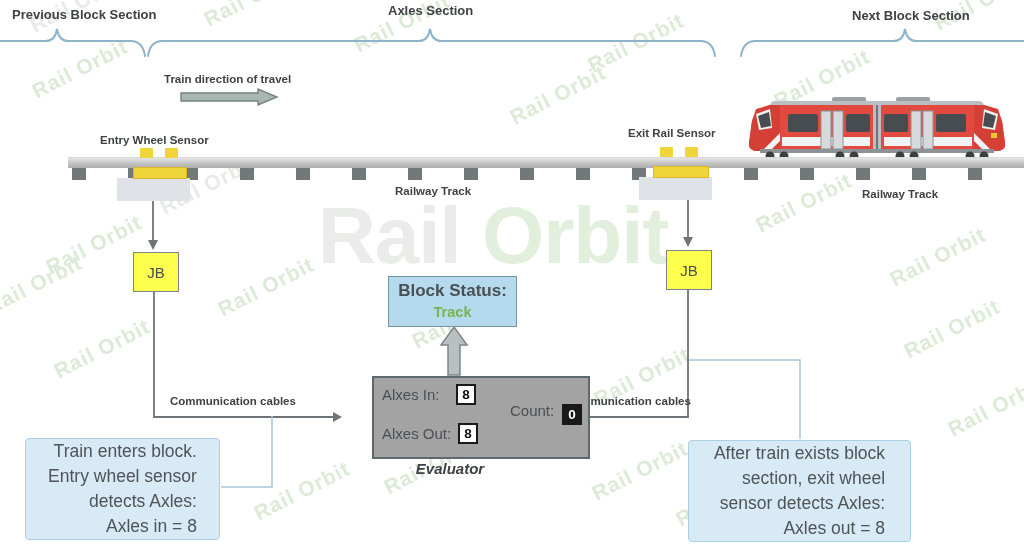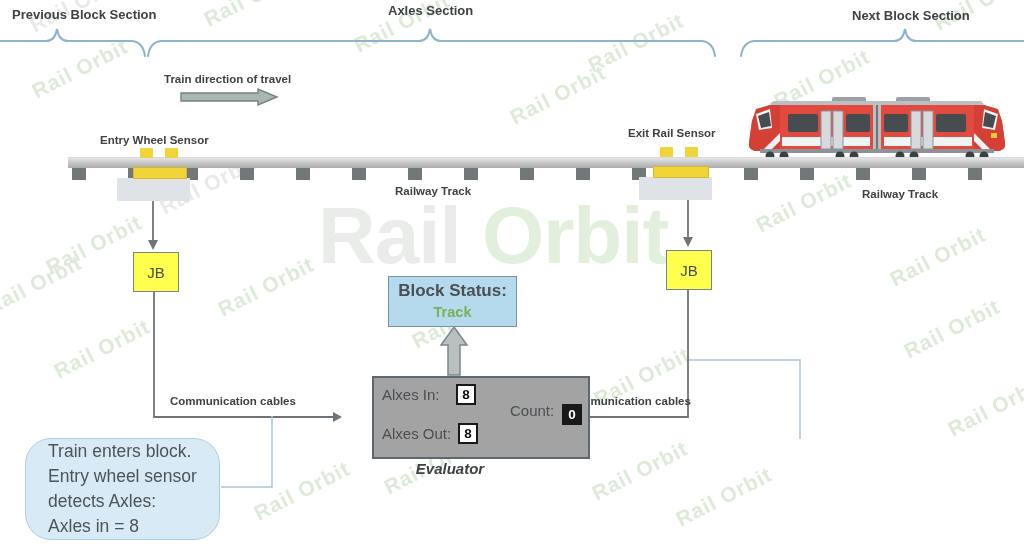--- a/index.html
+++ b/index.html
@@ -52,22 +52,22 @@
   .evaluator{position:absolute;left:343px;top:376px;width:214px;height:79px;background:#a3a3a3;
       border:2px solid #5d686f;z-index:5;font-size:15px;color:#4a4f54;margin-left:29px;}
   .ev-row{position:absolute;white-space:nowrap;}
   .valbox{display:inline-block;min-width:12px;padding:1px 2px;text-align:center;
       background:#fff;border:2px solid #191919;font-weight:bold;font-size:13.5px;color:#111;}
   .valbox.dark{background:#191919;color:#fff;border-color:#191919;}
   .ev-title{position:absolute;left:343px;top:460px;width:214px;text-align:center;
       font-weight:bold;font-size:15px;color:#3e4245;z-index:5;font-style:italic;}
 
   
-  .bubble{position:absolute;background:#d7eaf6;border:1.6px solid #abcfe4;border-radius:26px;
-      z-index:5;display:flex;align-items:center;justify-content:center;text-align:left;
+  .bubble{position:absolute;background:#d7eaf6;border:1.6px solid #abcfe4;border-radius:4px;
+      z-index:5;display:flex;align-items:center;justify-content:center;text-align:right;
       font-size:17.5px;color:#4f5457;line-height:1.42;white-space:pre-line;}
   .bubble.left{left:25px;top:438px;width:193px;height:100px;}
   .bubble.right{left:688px;top:440px;width:221px;height:100px;}
 </style>
 </head>
 <body>
 
 <div id="canvas">
 
   <span class="wm y" style="left:26px;top:16px">Rail Orbit</span>
@@ -214,14 +214,18 @@
       <span>Count:</span>
     </div>
     <span class="valbox dark" style="position:absolute;left:188px;top:26px">0</span>
   </div>
   <div class="ev-title">Evaluator</div>
 
   <div class="bubble left">Train enters block.
 Entry wheel sensor
 detects Axles:
 Axles in = 8</div>
+  <div class="bubble right">After train exists block
+section, exit wheel
+sensor detects Axles:
+Axles out = 8</div>
 
 </div>
 
 </body></html>

